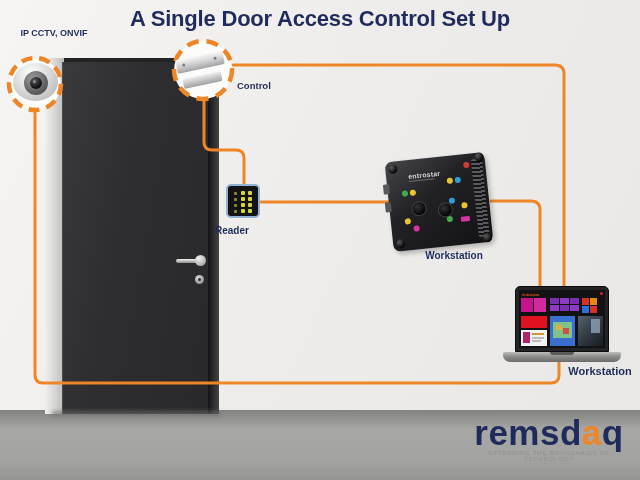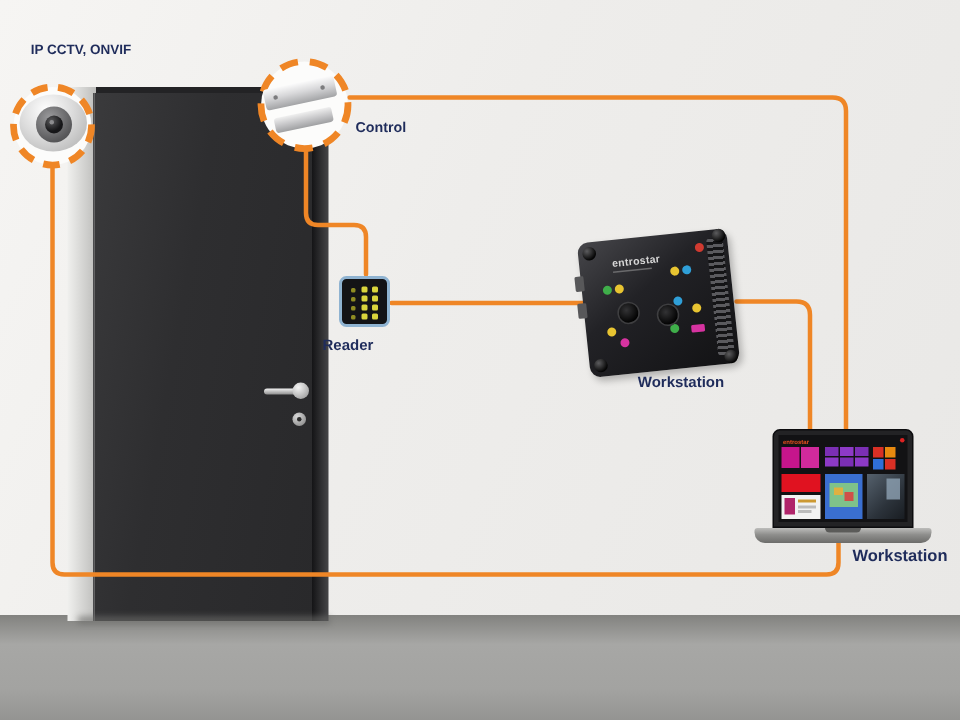--- a/index.html
+++ b/index.html
@@ -237,15 +237,20 @@
   </div>
 
   <div class="lbl lbl-camera">
     <div>IP CCTV, ONVIF</div>
   </div>
   <div class="lbl lbl-maglock">Control</div>
   <div class="lbl lbl-reader">Reader</div>
   <div class="lbl lbl-controller">Workstation</div>
   <div class="lbl lbl-workstation">Workstation</div>
 
-
+  <div class="title">A Single Door Access Control Set Up</div>
+
+  <div class="brand-footer">
+    <div class="brand-word"><span>remsd</span><span class="acc">a</span><span>q</span></div>
+    <div class="brand-tag">EXTENDING THE BOUNDARIES OF TECHNOLOGY</div>
+  </div>
 
 </div>
 
 </body></html>

